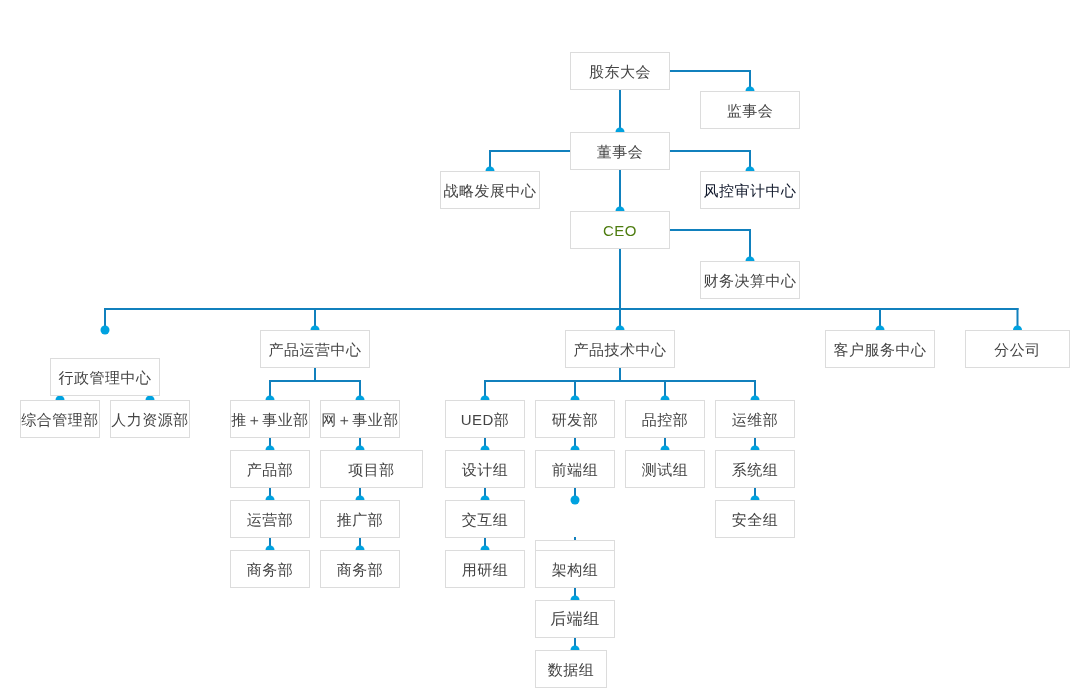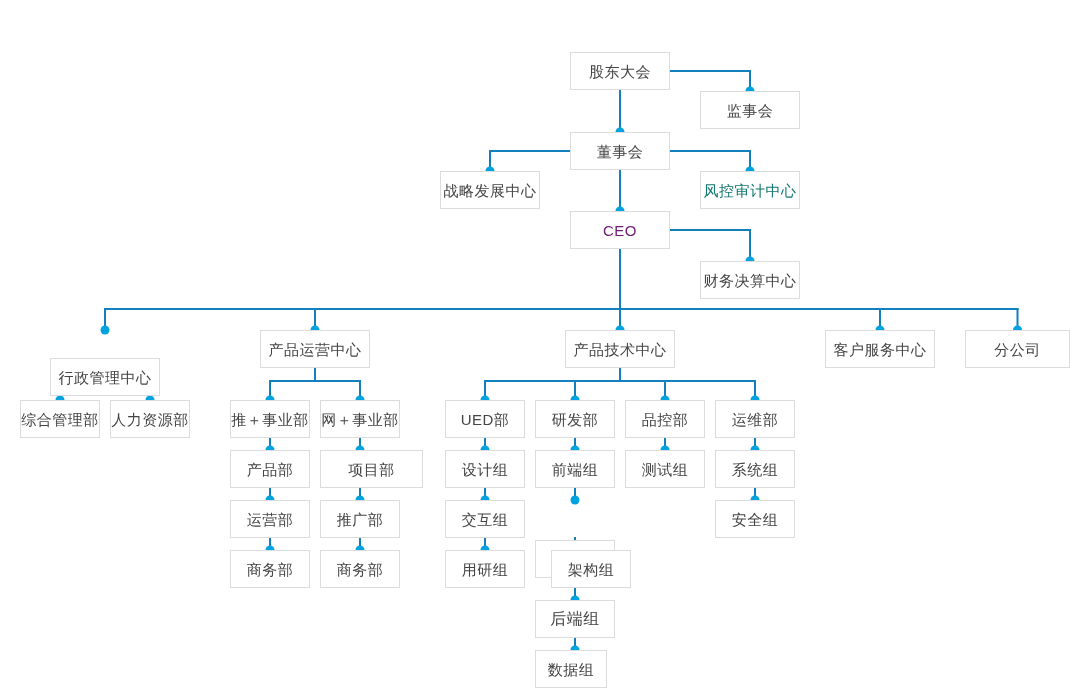--- a/index.html
+++ b/index.html
@@ -143,24 +143,24 @@
       </div>
       <div class="org-node" style="left: 700px; top: 91px; width: 100px; height: 38px; border-color: rgb(220, 220, 220); background: rgb(255, 255, 255); color: rgb(68, 68, 68); font-size: 15px;">
         <span class="node-label">监事会</span>
       </div>
       <div class="org-node" style="left: 570px; top: 132px; width: 100px; height: 38px; border-color: rgb(220, 220, 220); background: rgb(255, 255, 255); color: rgb(68, 68, 68); font-size: 15px;">
         <span class="node-label">董事会</span>
       </div>
       <div class="org-node" style="left: 440px; top: 171px; width: 100px; height: 38px; border-color: rgb(220, 220, 220); background: rgb(255, 255, 255); color: rgb(68, 68, 68); font-size: 15px;">
         <span class="node-label">战略发展中心</span>
       </div>
-      <div class="org-node" style="left: 700px; top: 171px; width: 100px; height: 38px; border-color: rgb(220, 220, 220); background: rgb(255, 255, 255); color: #0f766e; font-size: 15px;">
+      <div class="org-node" style="left: 700px; top: 171px; width: 100px; height: 38px; border-color: rgb(220, 220, 220); background: rgb(255, 255, 255); color: #0f172a; font-size: 15px;">
         <span class="node-label">风控审计中心</span>
       </div>
-      <div class="org-node" style="left: 570px; top: 211px; width: 100px; height: 38px; border-color: rgb(220, 220, 220); background: rgb(255, 255, 255); color: #701a75; font-size: 15px;">
+      <div class="org-node" style="left: 570px; top: 211px; width: 100px; height: 38px; border-color: rgb(220, 220, 220); background: rgb(255, 255, 255); color: #4d7c0f; font-size: 15px;">
         <span class="node-label">CEO</span>
       </div>
       <div class="org-node" style="left: 700px; top: 261px; width: 100px; height: 38px; border-color: rgb(220, 220, 220); background: rgb(255, 255, 255); color: rgb(68, 68, 68); font-size: 15px;">
         <span class="node-label">财务决算中心</span>
       </div>
       <div class="org-node" style="left: 50px; top: 330px; width: 110px; height: 38px; border-color: rgb(220, 220, 220); background: rgb(255, 255, 255); color: rgb(68, 68, 68); font-size: 15px; margin-top: 28px;">
         <span class="node-label">行政管理中心</span>
       </div>
       <div class="org-node" style="left: 260px; top: 330px; width: 110px; height: 38px; border-color: rgb(220, 220, 220); background: rgb(255, 255, 255); color: rgb(68, 68, 68); font-size: 15px;">
         <span class="node-label">产品运营中心</span>
@@ -218,21 +218,21 @@
       </div>
       <div class="org-node" style="left: 535px; top: 400px; width: 80px; height: 38px; border-color: rgb(220, 220, 220); background: rgb(255, 255, 255); color: rgb(68, 68, 68); font-size: 15px;">
         <span class="node-label">研发部</span>
       </div>
       <div class="org-node" style="left: 535px; top: 450px; width: 80px; height: 38px; border-color: rgb(220, 220, 220); background: rgb(255, 255, 255); color: rgb(68, 68, 68); font-size: 15px;">
         <span class="node-label">前端组</span>
       </div>
       <div class="org-node" style="left: 535px; top: 500px; width: 80px; height: 38px; border-color: rgb(220, 220, 220); background: rgb(255, 255, 255); color: #404040; font-size: 15px; margin-top: 40px;">
         <span class="node-label">移动组</span>
       </div>
-      <div class="org-node" style="left: 535px; top: 550px; width: 80px; height: 38px; border-color: rgb(220, 220, 220); background: rgb(255, 255, 255); color: rgb(68, 68, 68); font-size: 15px; margin-left: 16px;">
+      <div class="org-node" style="left: 535px; top: 550px; width: 80px; height: 38px; border-color: rgb(220, 220, 220); background: rgb(255, 255, 255); color: rgb(68, 68, 68); font-size: 15px;">
         <span class="node-label">架构组</span>
       </div>
       <div class="org-node" style="left: 535px; top: 600px; width: 80px; height: 38px; border-color: rgb(220, 220, 220); background: rgb(255, 255, 255); color: rgb(68, 68, 68); font-size: 16px;">
         <span class="node-label">后端组</span>
       </div>
       <div class="org-node" style="left: 535px; top: 650px; width: 72px; height: 38px; border-color: rgb(220, 220, 220); background: rgb(255, 255, 255); color: rgb(68, 68, 68); font-size: 15px;">
         <span class="node-label">数据组</span>
       </div>
       <div class="org-node" style="left: 625px; top: 400px; width: 80px; height: 38px; border-color: rgb(220, 220, 220); background: rgb(255, 255, 255); color: rgb(68, 68, 68); font-size: 15px;">
         <span class="node-label">品控部</span>

